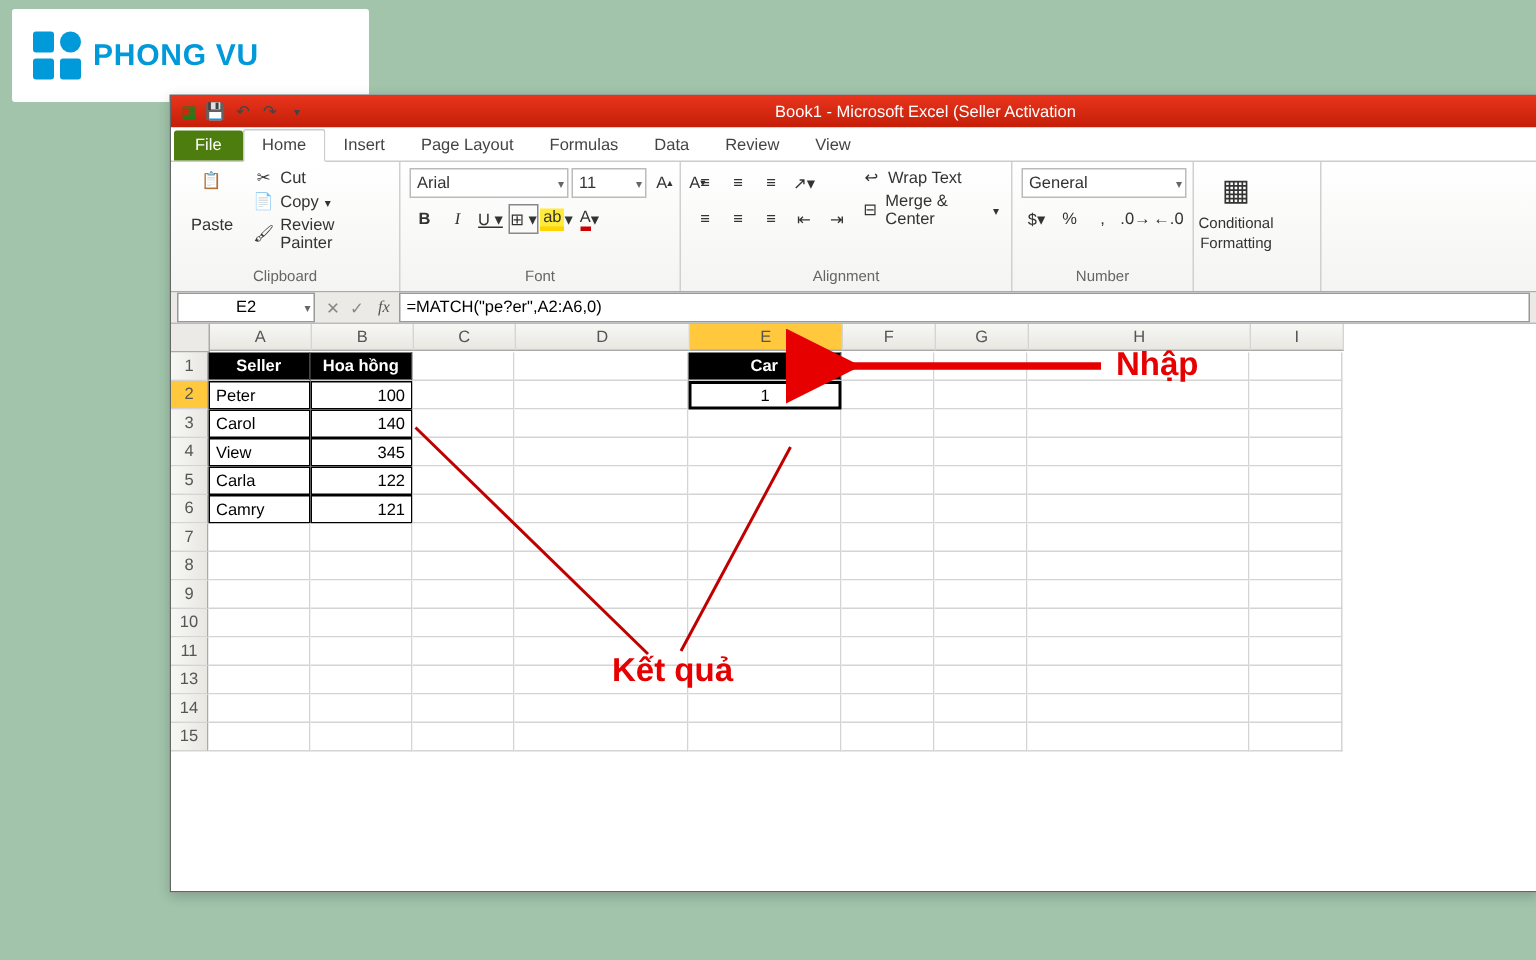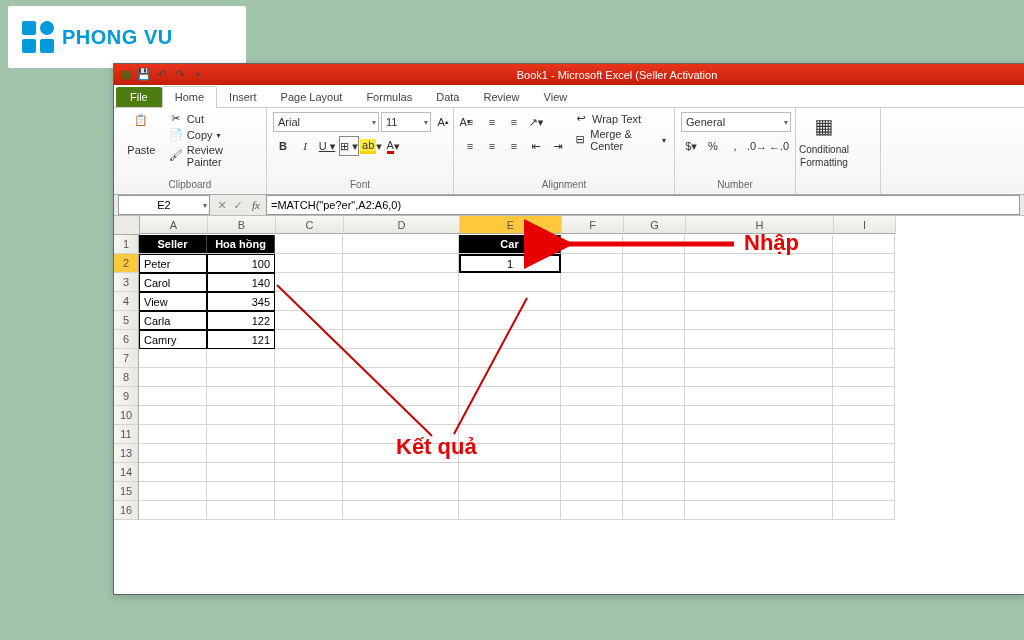--- a/index.html
+++ b/index.html
@@ -385,41 +385,29 @@
           <div class="cell" style="width: 68px;"></div>
           <div class="cell" style="width: 68px;"></div>
           <div class="cell" style="width: 68px;"></div>
           <div class="cell" style="width: 116px;"></div>
           <div class="cell" style="width: 102px;"></div>
           <div class="cell" style="width: 62px;"></div>
           <div class="cell" style="width: 62px;"></div>
           <div class="cell" style="width: 148px;"></div>
           <div class="cell" style="width: 62px;"></div>
         </div>
-        <div class="grid-row">
-          <div class="rowhdr" style="height: 19px;">16</div>
-          <div class="cell" style="width: 68px;"></div>
-          <div class="cell" style="width: 68px;"></div>
-          <div class="cell" style="width: 68px;"></div>
-          <div class="cell" style="width: 116px;"></div>
-          <div class="cell" style="width: 102px;"></div>
-          <div class="cell" style="width: 62px;"></div>
-          <div class="cell" style="width: 62px;"></div>
-          <div class="cell" style="width: 148px;"></div>
-          <div class="cell" style="width: 62px;"></div>
-        </div>
       </div>
 
     <svg class="annot-svg" width="910" height="400">
       <defs>
           <marker id="ah" markerWidth="12" markerHeight="10" refX="2" refY="5" orient="auto">
             <path d="M10,0 L0,5 L10,10 Z" fill="#e60000"></path>
           </marker>
         </defs>
       <line x1="620" y1="28" x2="450" y2="28" stroke="#e60000" stroke-width="5" marker-end="url(#ah)"></line>
       <line x1="163" y1="69" x2="318" y2="220" stroke="#c00000" stroke-width="2"></line>
       <line x1="413" y1="82" x2="340" y2="218" stroke="#c00000" stroke-width="2"></line>
     </svg>
     <div class="annot" style="left:630px;top:14px">Nhập</div>
-    <div class="annot" style="left:282px;top:218px">Kết quả</div>
+    <div class="annot" style="left:294px;top:218px">Kết quả</div>
   </div>
 
 </div>
 
 </body></html>

